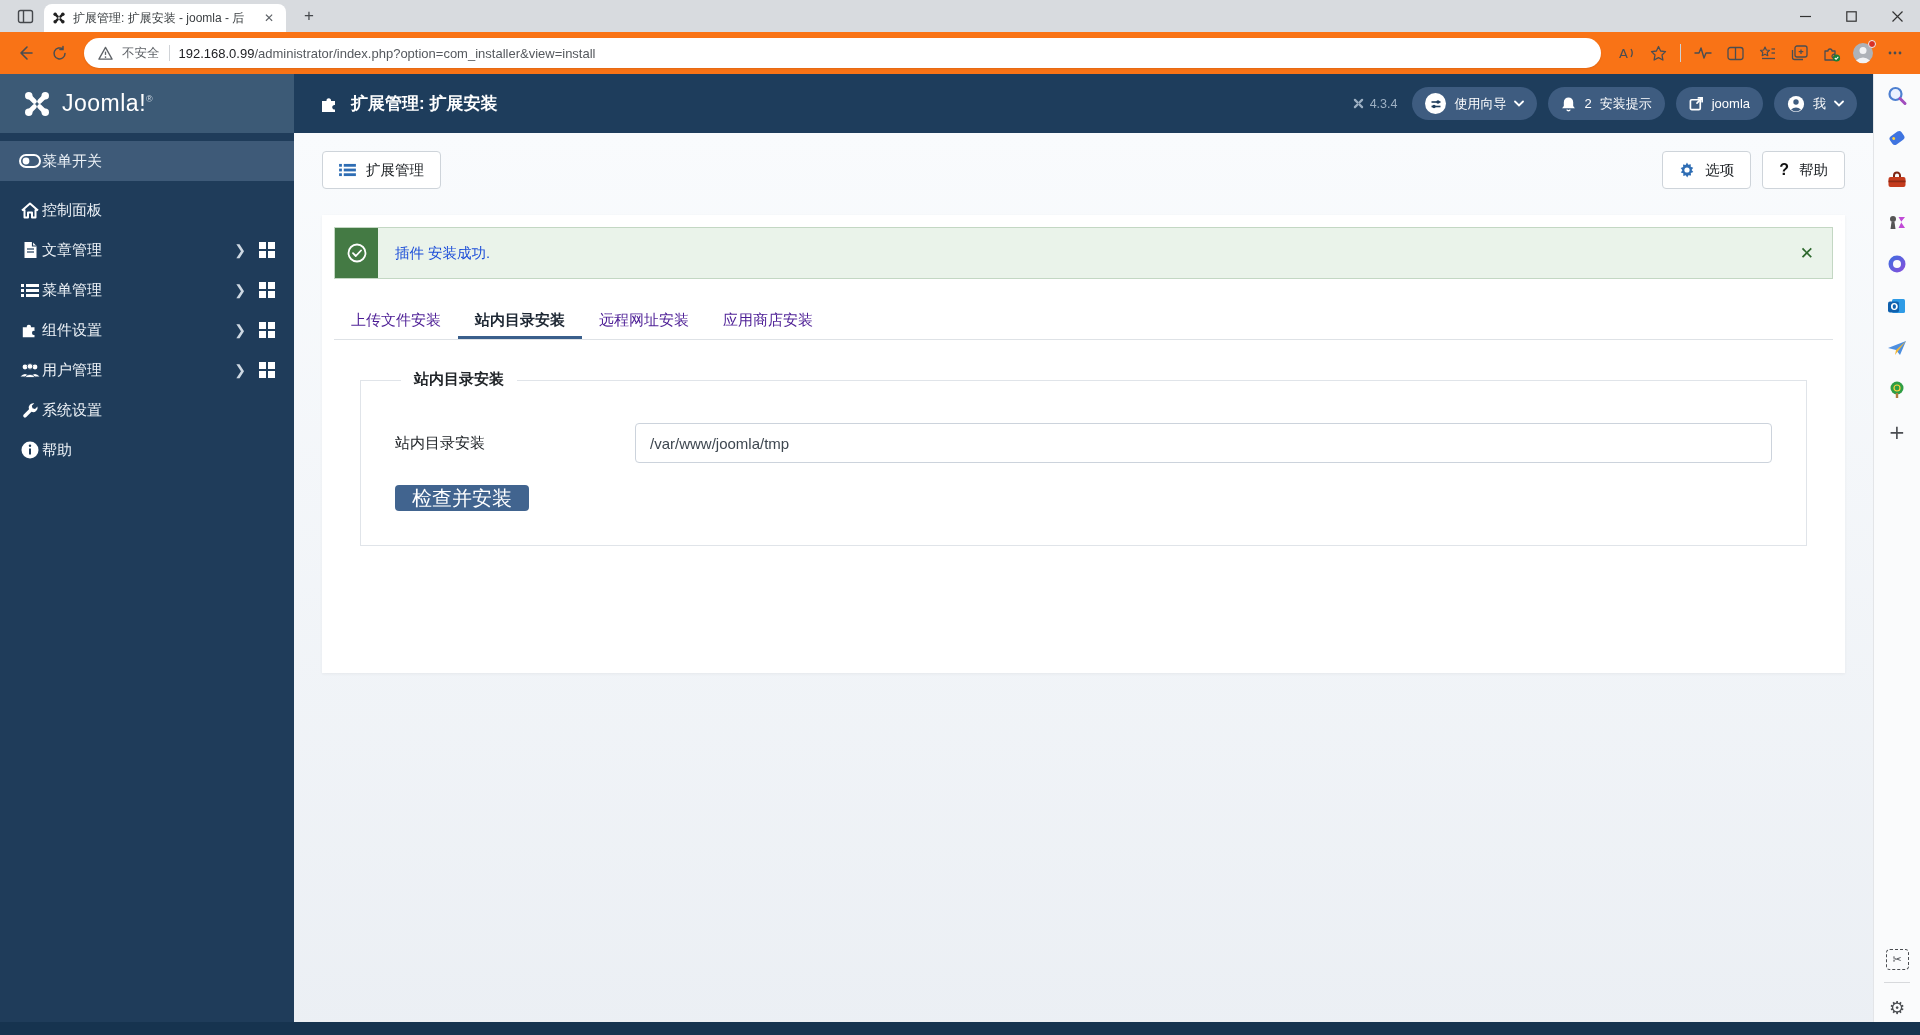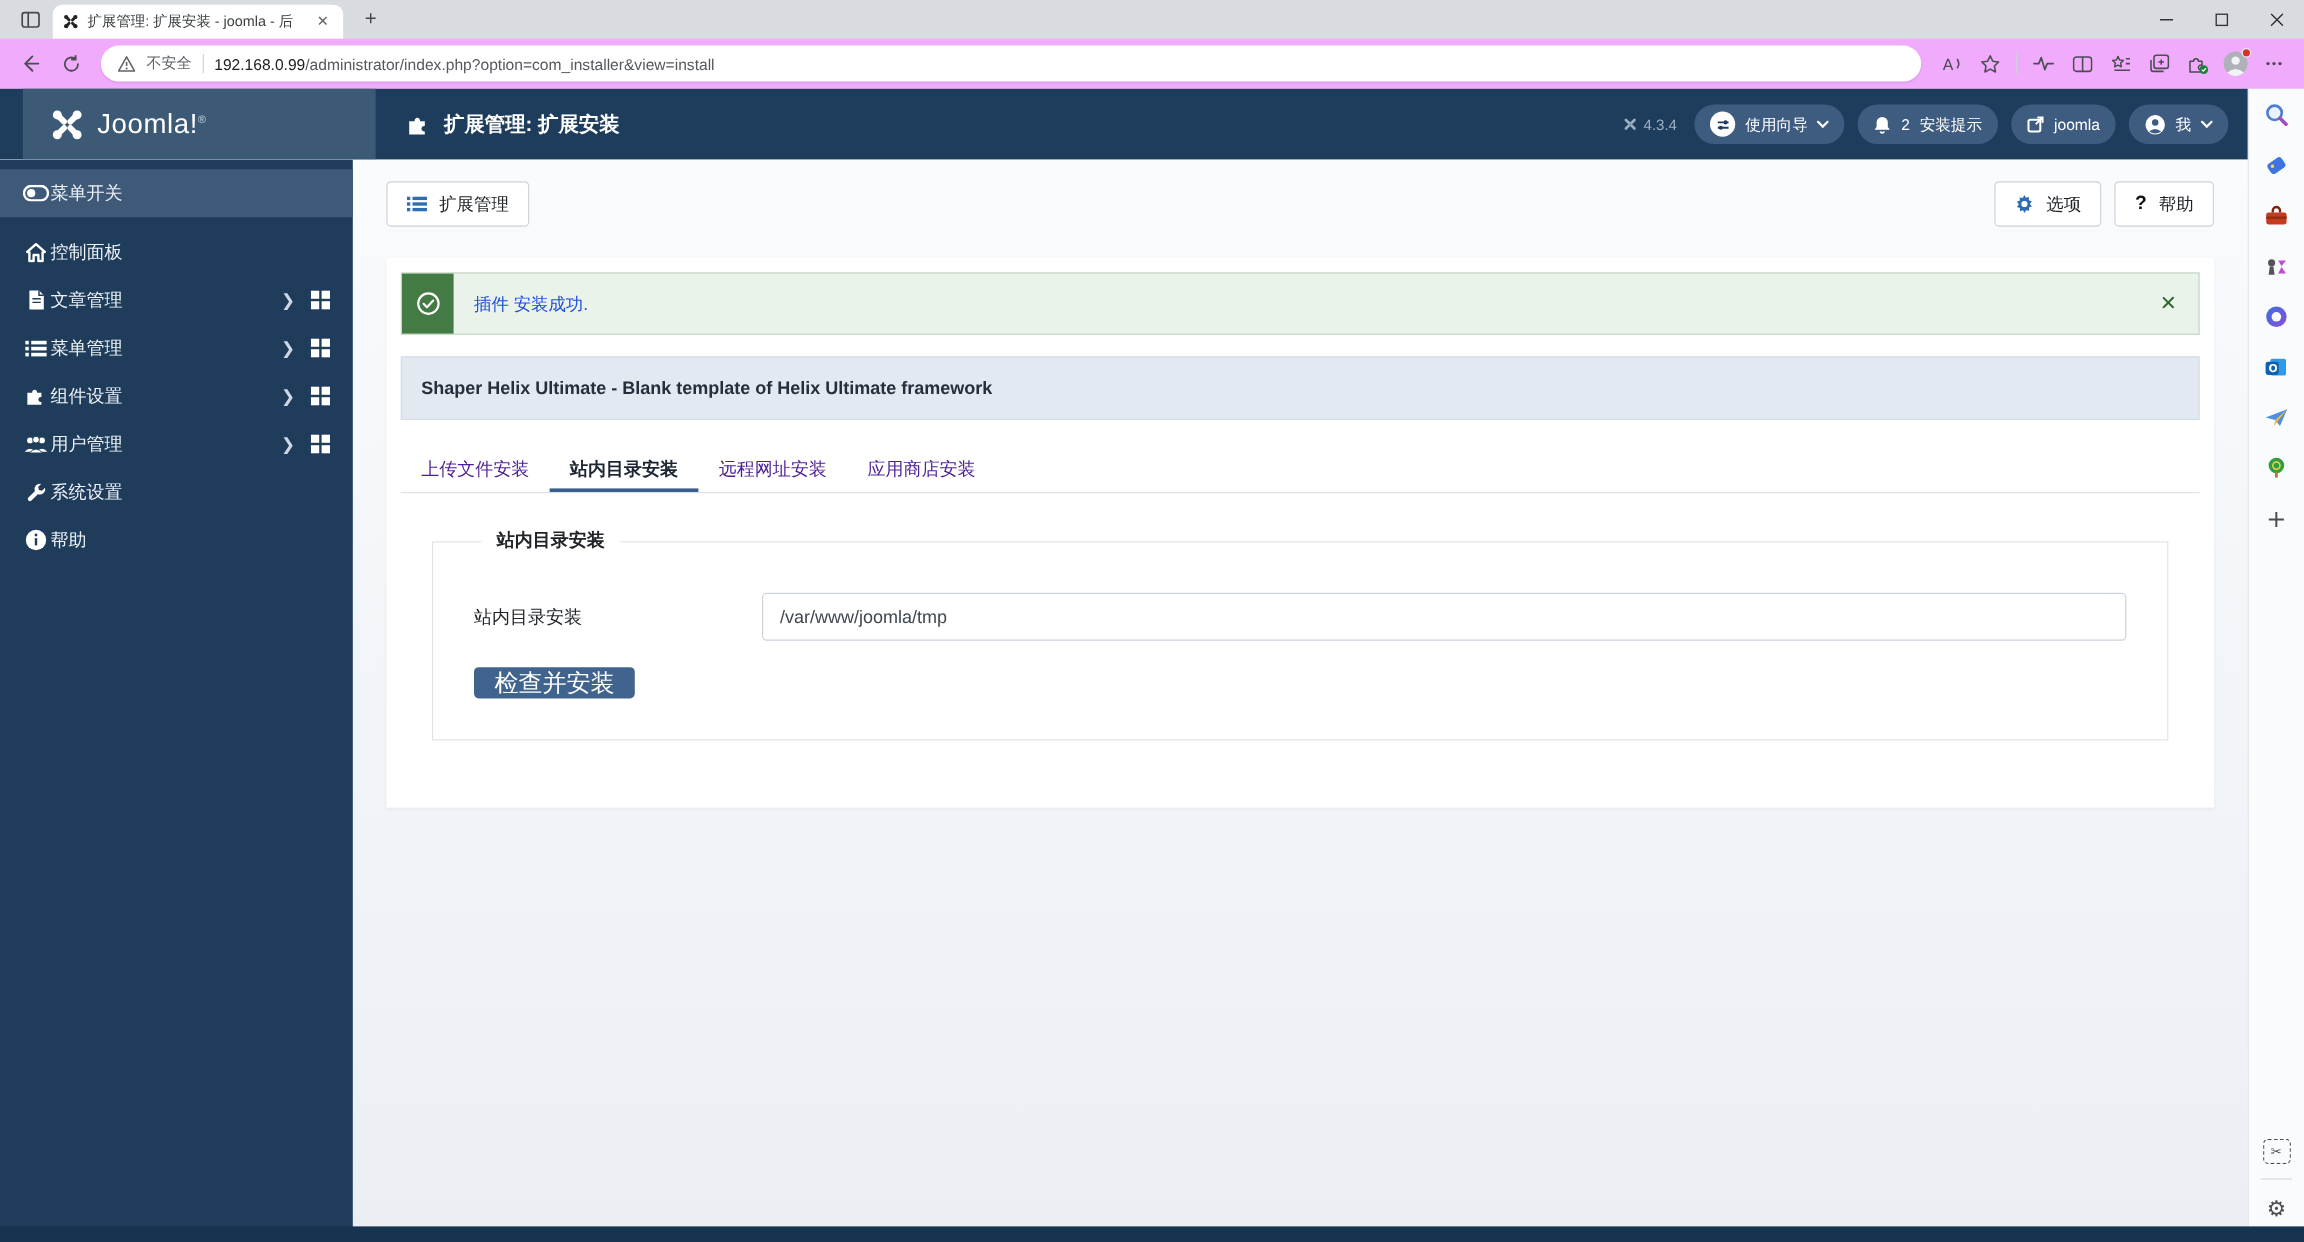--- a/index.html
+++ b/index.html
@@ -10,21 +10,21 @@
   .tabstrip { height:32px; background:#d8dbdf; display:flex; align-items:center; position:relative; }
   .tab-actions { width:30px; height:22px; margin-left:10px; display:flex; align-items:center; justify-content:center; border-radius:4px; }
   .tab { width:242px; height:28px; margin-left:4px; align-self:flex-end; background:#fff; border-radius:8px 8px 0 0;
          display:flex; align-items:center; padding:0 8px; gap:7px; font-size:12px; color:#3c4043; }
   .tab-title { flex:1; white-space:nowrap; overflow:hidden; }
   .tab-close { font-size:12px; color:#5f6368; padding:0 4px; }
   .newtab { font-size:17px; color:#45484c; margin-left:12px; padding:0 6px; }
   .wincontrols { position:absolute; right:0; top:0; height:32px; display:flex; }
   .winbtn { width:46px; height:32px; display:flex; align-items:center; justify-content:center; color:#333; font-size:11px; }
 
-  .navbar { height:42px; background:#f0abfc; display:flex; align-items:center; padding:0 10px; gap:4px; }
+  .navbar { height:42px; background:#f97316; display:flex; align-items:center; padding:0 10px; gap:4px; }
   .navicon { width:30px; height:30px; display:flex; align-items:center; justify-content:center; border-radius:50%; color:#4a4d51; }
   .urlbar { flex:1; height:30px; background:#fff; border-radius:15px; margin:0 6px; display:flex; align-items:center;
             padding:0 14px; gap:9px; box-shadow:0 1px 2px rgba(0,0,0,.10); font-size:13px; }
   .sec-label { color:#5f6368; font-size:12.5px; }
   .url-sep { width:1px; height:16px; background:#d0d3d7; }
   .url-domain { color:#202124; }
   .url-path { color:#55595e; }
   .nav-right { display:flex; align-items:center; gap:2px; }
   .nav-div { width:1px; height:18px; background:#cdd0d4; margin:0 5px; }
   .avatar-wrap { position:relative; width:30px; height:30px; display:flex; align-items:center; justify-content:center; }
@@ -33,21 +33,21 @@
   
   .edge-strip { position:absolute; top:74px; right:0; bottom:0; width:47px; background:#fafbfc; border-left:1px solid #e3e5e8;
                 display:flex; flex-direction:column; align-items:center; padding:10px 0 16px; gap:18px; }
   .edge-ic { width:24px; height:24px; display:flex; align-items:center; justify-content:center; }
   .edge-bottom { margin-top:auto; display:flex; flex-direction:column; align-items:center; gap:12px; }
   .edge-div { width:26px; height:1px; background:#d7d9dc; }
   .glyph { font-family:"DejaVu Sans",sans-serif; color:#4a4d51; }
 
   
   .admin { position:absolute; top:74px; left:0; right:47px; bottom:0; display:flex; flex-direction:column; }
-  .admin-header { height:59px; background:#1e3d5c; display:flex; align-items:center; flex-shrink:0;padding-left:19px; }
+  .admin-header { height:59px; background:#1e3d5c; display:flex; align-items:center; flex-shrink:0; }
   .logo-block { width:294px; height:100%; background:#3c5a76; display:flex; align-items:center; padding-left:22px; gap:10px; flex-shrink:0; }
   .logo-text { color:#fff; font-size:23px; letter-spacing:.5px; }
   .logo-reg { color:#cfd9e3; font-size:9px; vertical-align:super; }
   .page-title { display:flex; align-items:center; gap:11px; padding-left:26px; color:#fff; font-size:17px; font-weight:700; }
   .header-right { margin-left:auto; display:flex; align-items:center; gap:11px; padding-right:16px; }
   .version { display:flex; align-items:center; gap:5px; color:#9db0c3; font-size:12.5px; margin-right:4px; }
   .pill { height:33px; background:#3e5c80; border-radius:18px; display:flex; align-items:center; gap:8px; padding:0 13px;
           color:#fff; font-size:13px; }
   .pill .cir { width:21px; height:21px; border-radius:50%; background:#fff; display:flex; align-items:center; justify-content:center; }
   .badge-num { font-size:13px; }
@@ -527,21 +527,20 @@
           <div class="alert-flag">
             <svg width="20" height="20" viewBox="0 0 20 20">
                 <circle cx="10" cy="10" r="8.5" fill="none" stroke="#fff" stroke-width="1.8"></circle>
                 <path d="M6 10.2 L8.8 13 L14 7.5" stroke="#fff" stroke-width="1.8" fill="none" stroke-linecap="round" stroke-linejoin="round"></path>
               </svg>
           </div>
           <div class="alert-msg">插件 安装成功.</div>
           <div class="alert-close">✕</div>
         </div>
 
-        <div class="tplbar">Shaper Helix Ultimate - Blank template of Helix Ultimate framework</div>
 
         <div class="tabs">
           <div class="tabitem">上传文件安装</div>
           <div class="tabitem active">站内目录安装</div>
           <div class="tabitem">远程网址安装</div>
           <div class="tabitem">应用商店安装</div>
         </div>
 
         <div class="panel">
           <div class="legend">站内目录安装</div>

